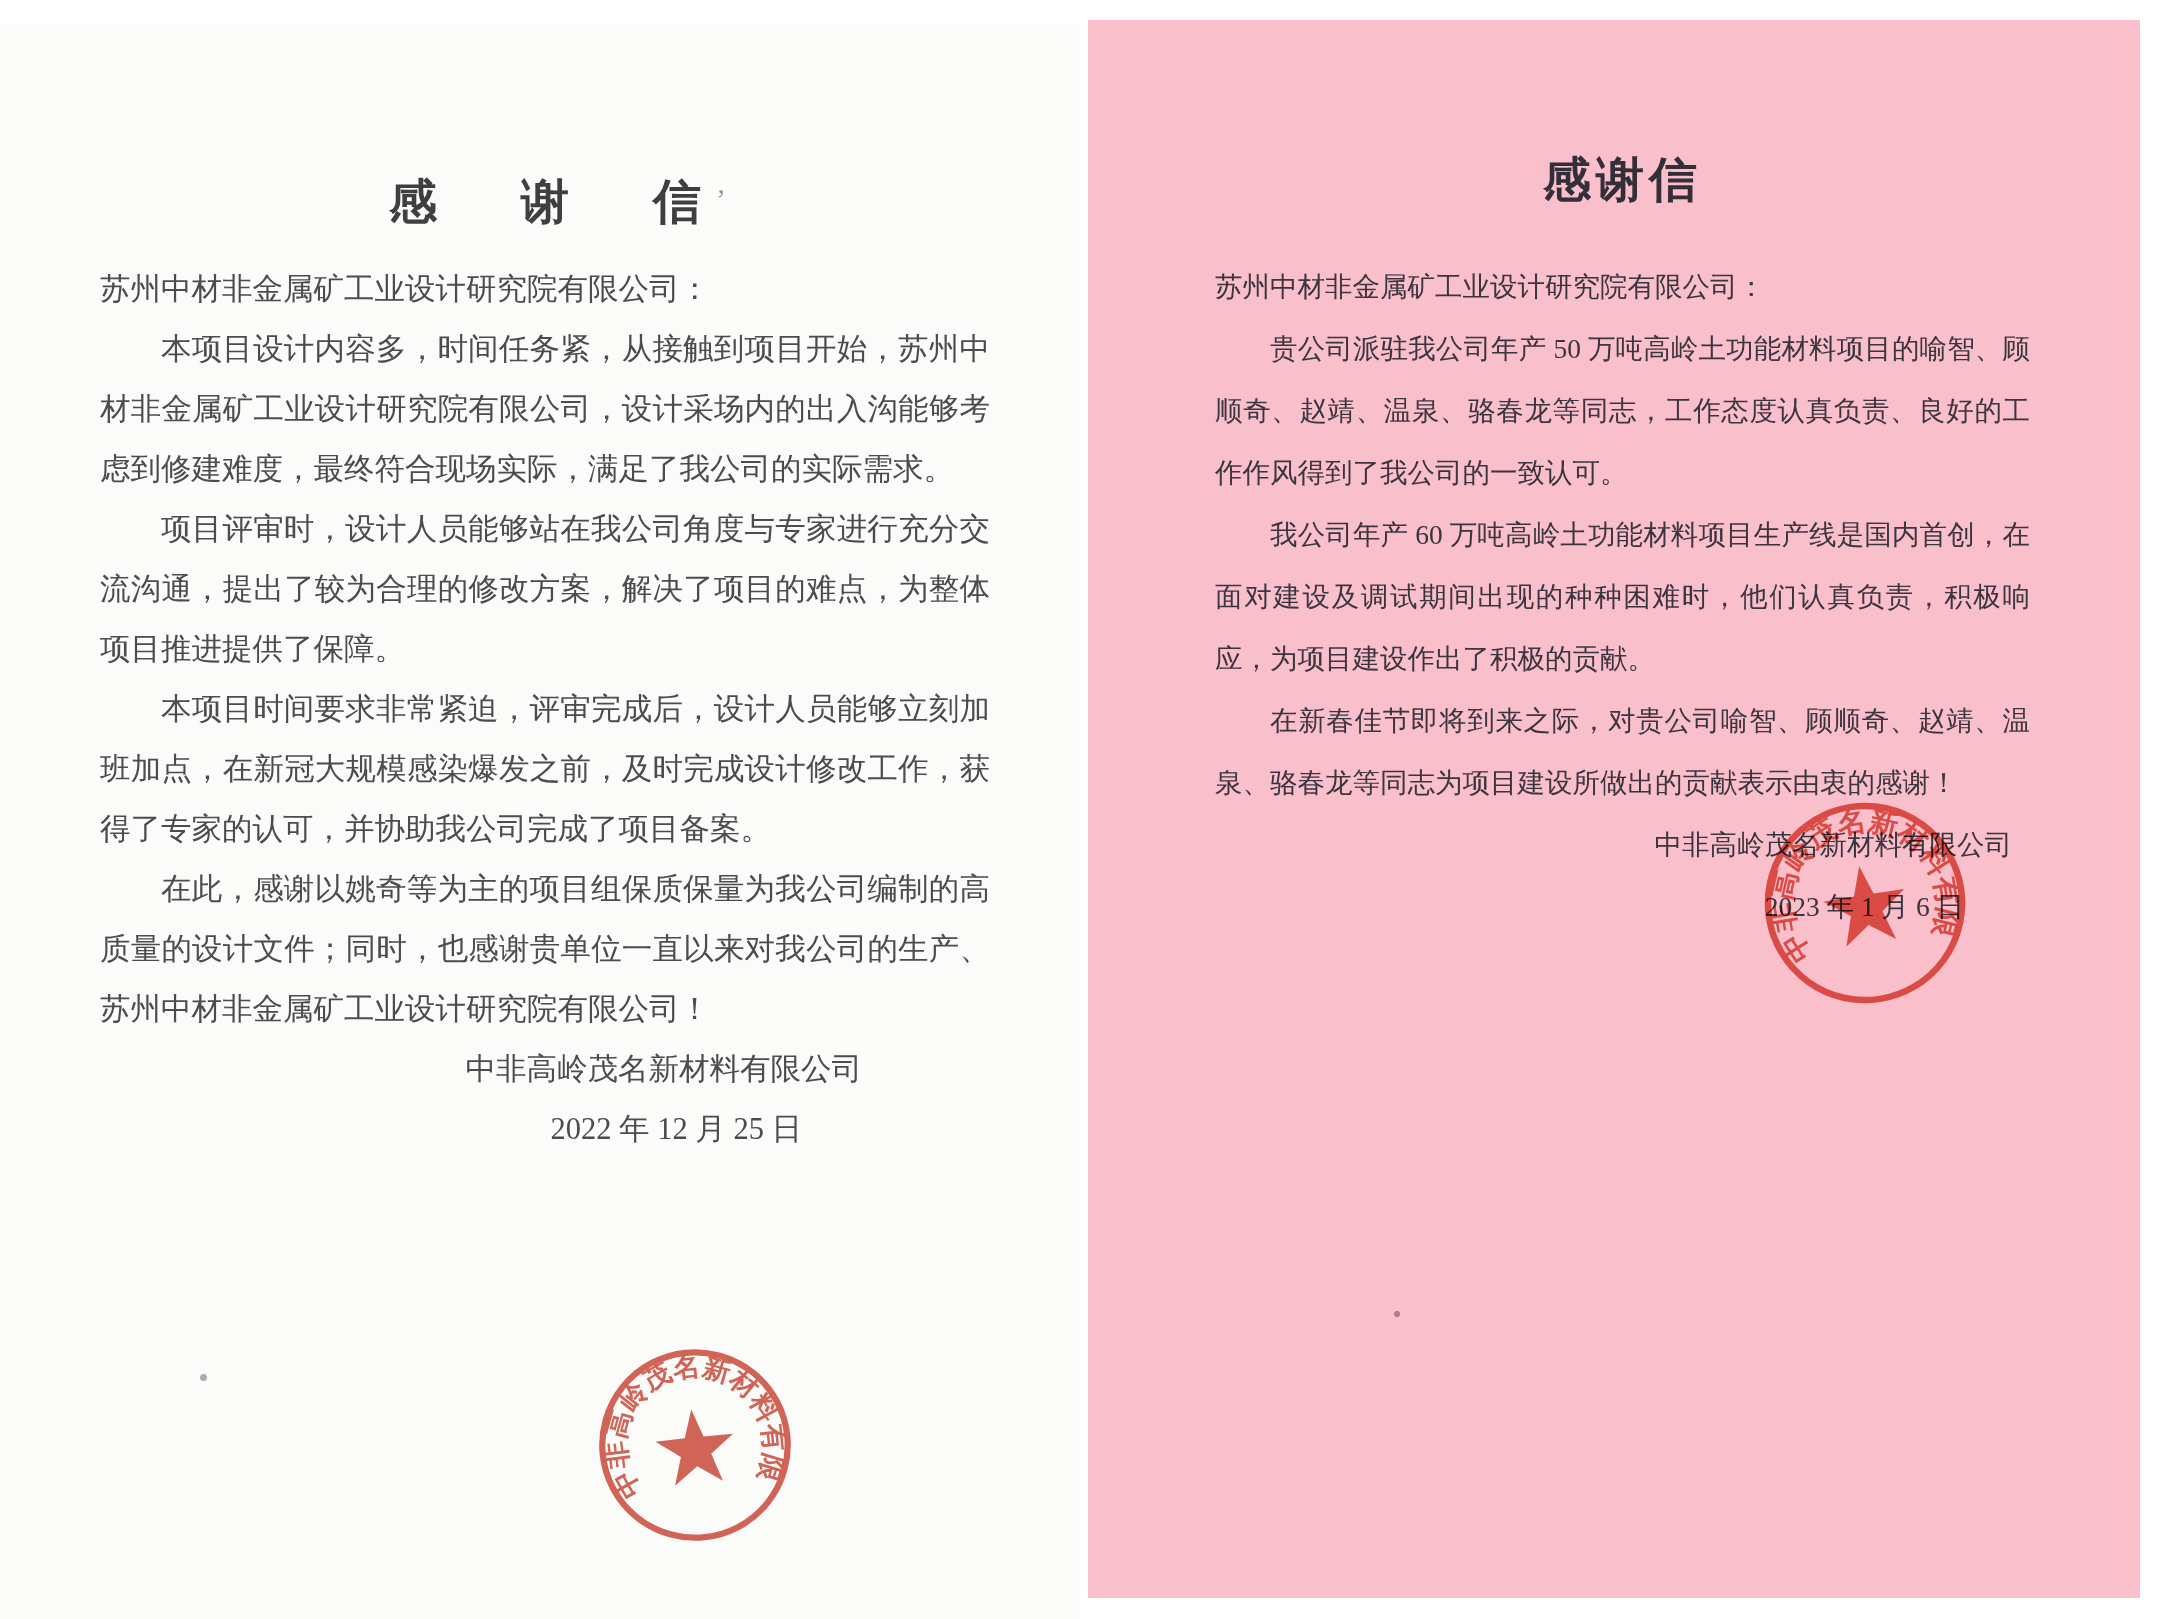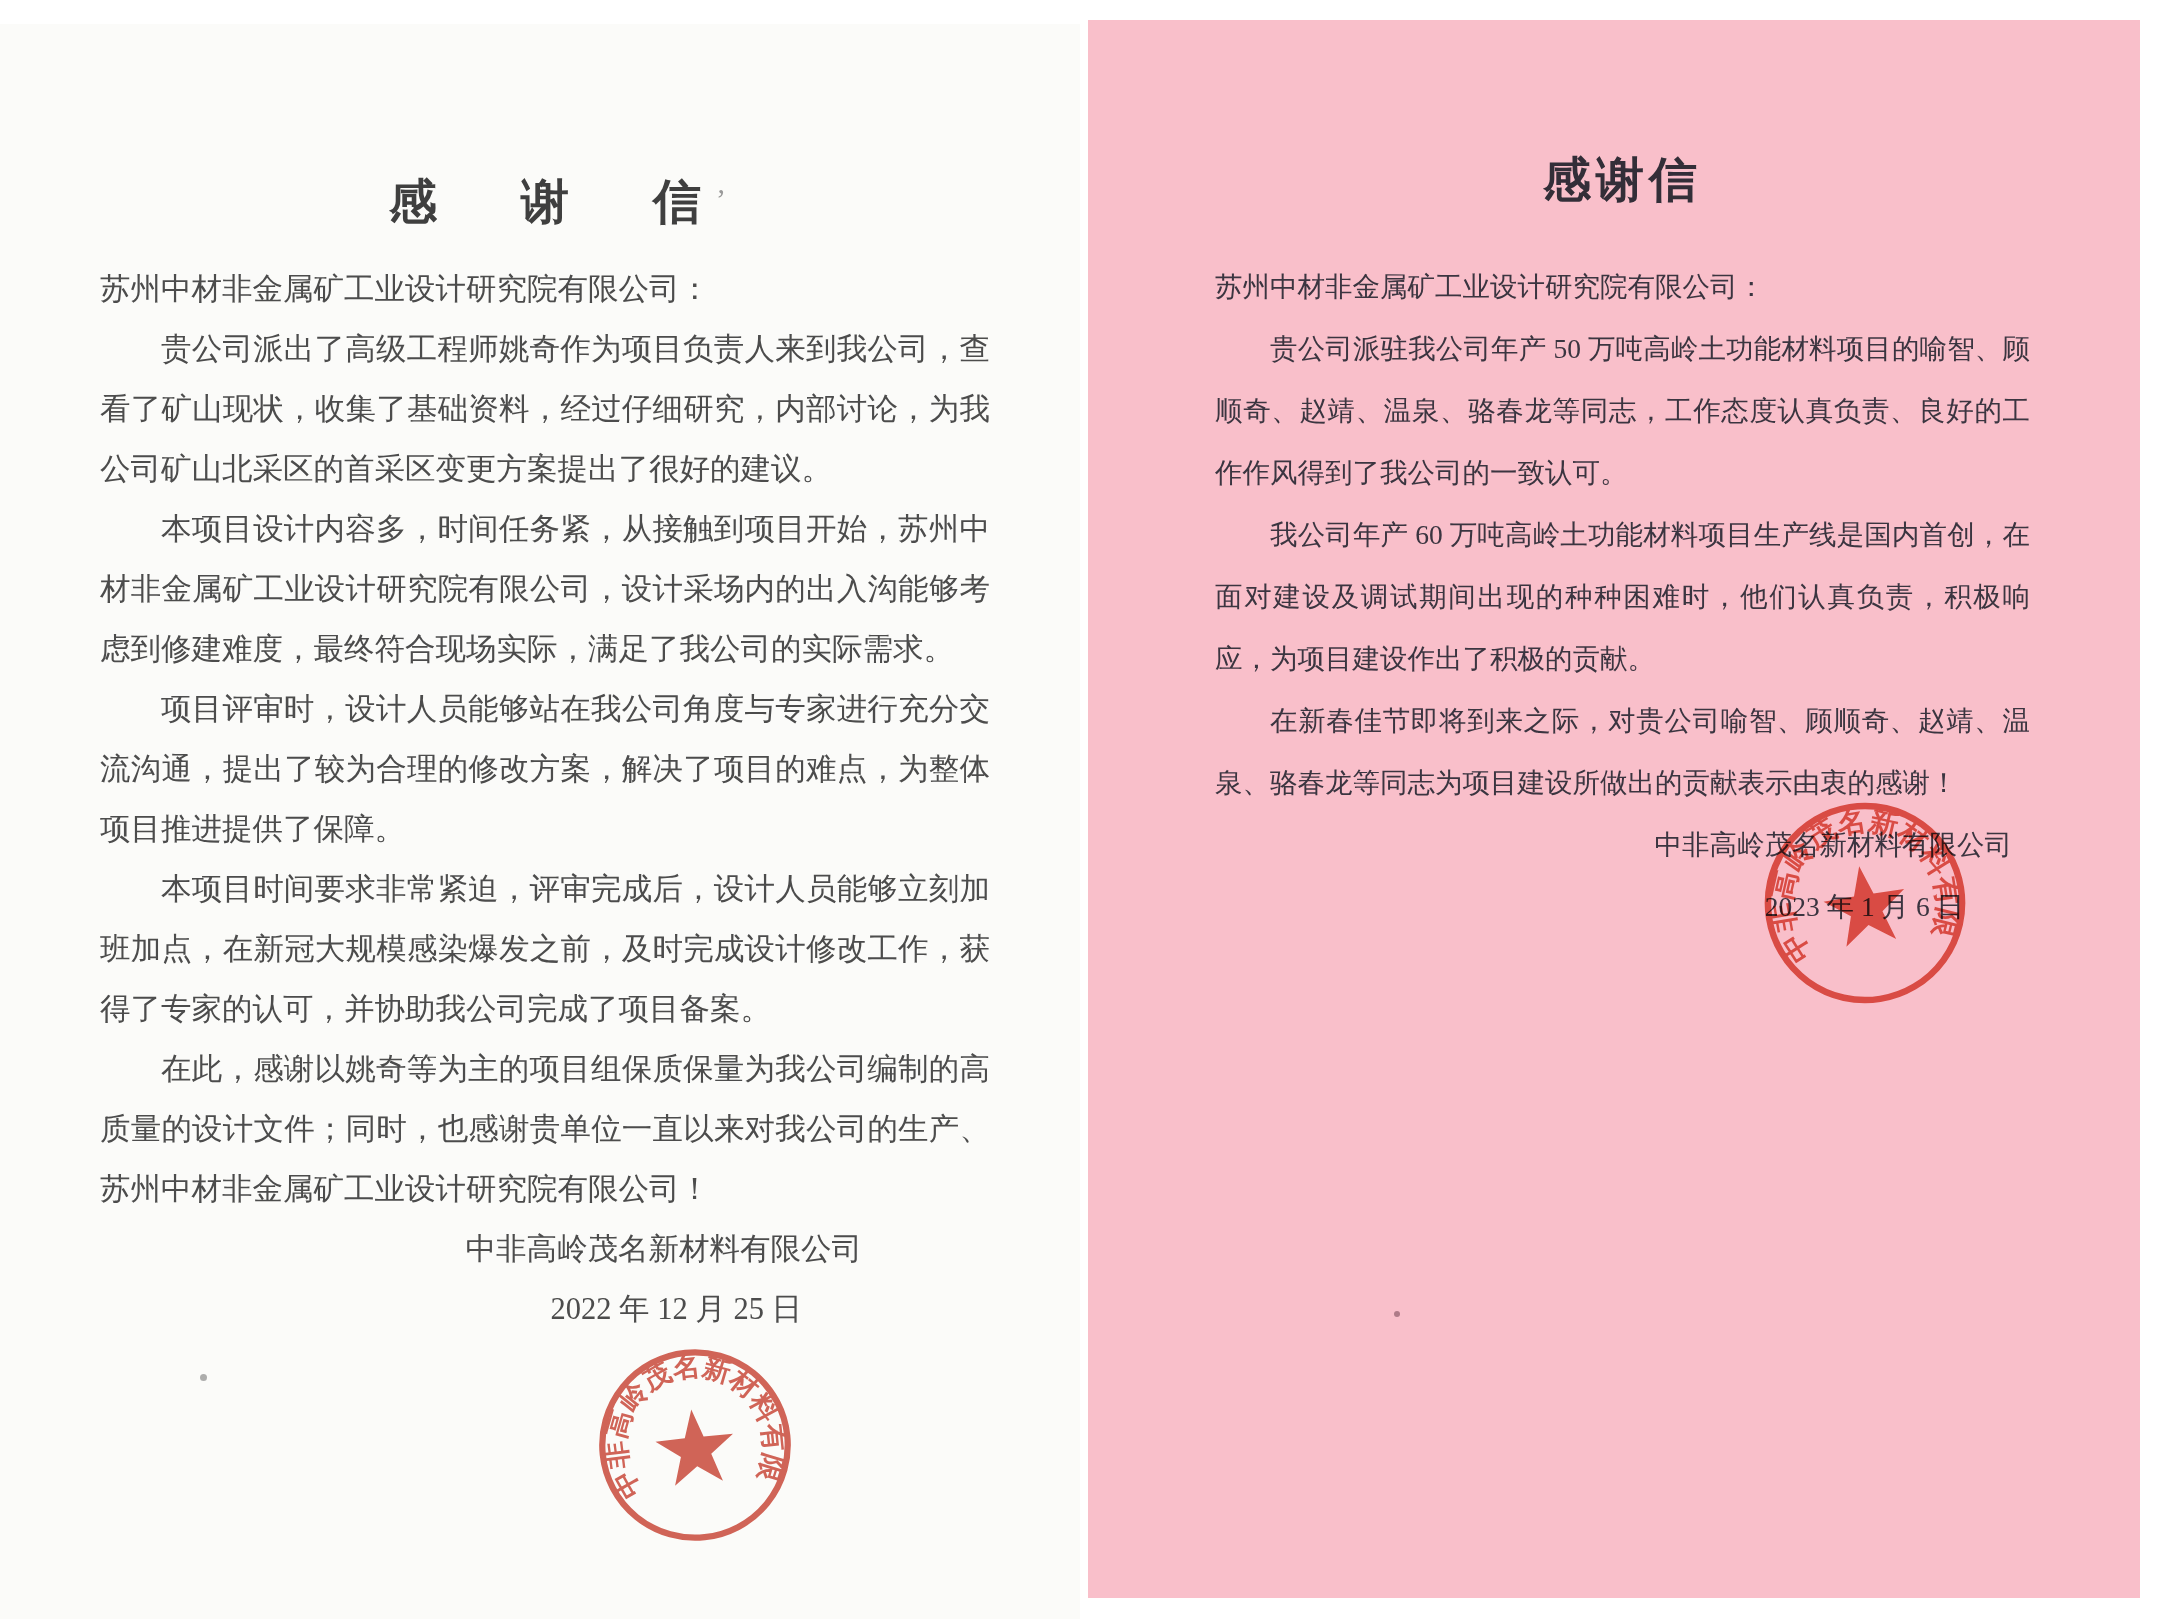--- a/index.html
+++ b/index.html
@@ -87,21 +87,20 @@
 
 <div class="canvas">
 
   <section class="page-left">
     <div class="left-content">
       <h1 class="left-title">感 谢 信</h1>
       <span class="left-apostrophe">’</span>
 
       <div class="left-body">
         <p class="salutation">苏州中材非金属矿工业设计研究院有限公司：</p>
-        <p class="para">贵公司派出了高级工程师姚奇作为项目负责人来到我公司，查看了矿山现状，收集了基础资料，经过仔细研究，内部讨论，为我公司矿山北采区的首采区变更方案提出了很好的建议。</p>
         <p class="para">本项目设计内容多，时间任务紧，从接触到项目开始，苏州中材非金属矿工业设计研究院有限公司，设计采场内的出入沟能够考虑到修建难度，最终符合现场实际，满足了我公司的实际需求。</p>
         <p class="para">项目评审时，设计人员能够站在我公司角度与专家进行充分交流沟通，提出了较为合理的修改方案，解决了项目的难点，为整体项目推进提供了保障。</p>
         <p class="para">本项目时间要求非常紧迫，评审完成后，设计人员能够立刻加班加点，在新冠大规模感染爆发之前，及时完成设计修改工作，获得了专家的认可，并协助我公司完成了项目备案。</p>
         <p class="para">在此，感谢以姚奇等为主的项目组保质保量为我公司编制的高质量的设计文件；同时，也感谢贵单位一直以来对我公司的生产、苏州中材非金属矿工业设计研究院有限公司！</p>
         <p class="sig-line left-sig">中非高岭茂名新材料有限公司</p>
         <p class="sig-line left-date">2022 年 12 月 25 日</p>
       </div>
 
       <span class="left-dot"></span>
     </div>

